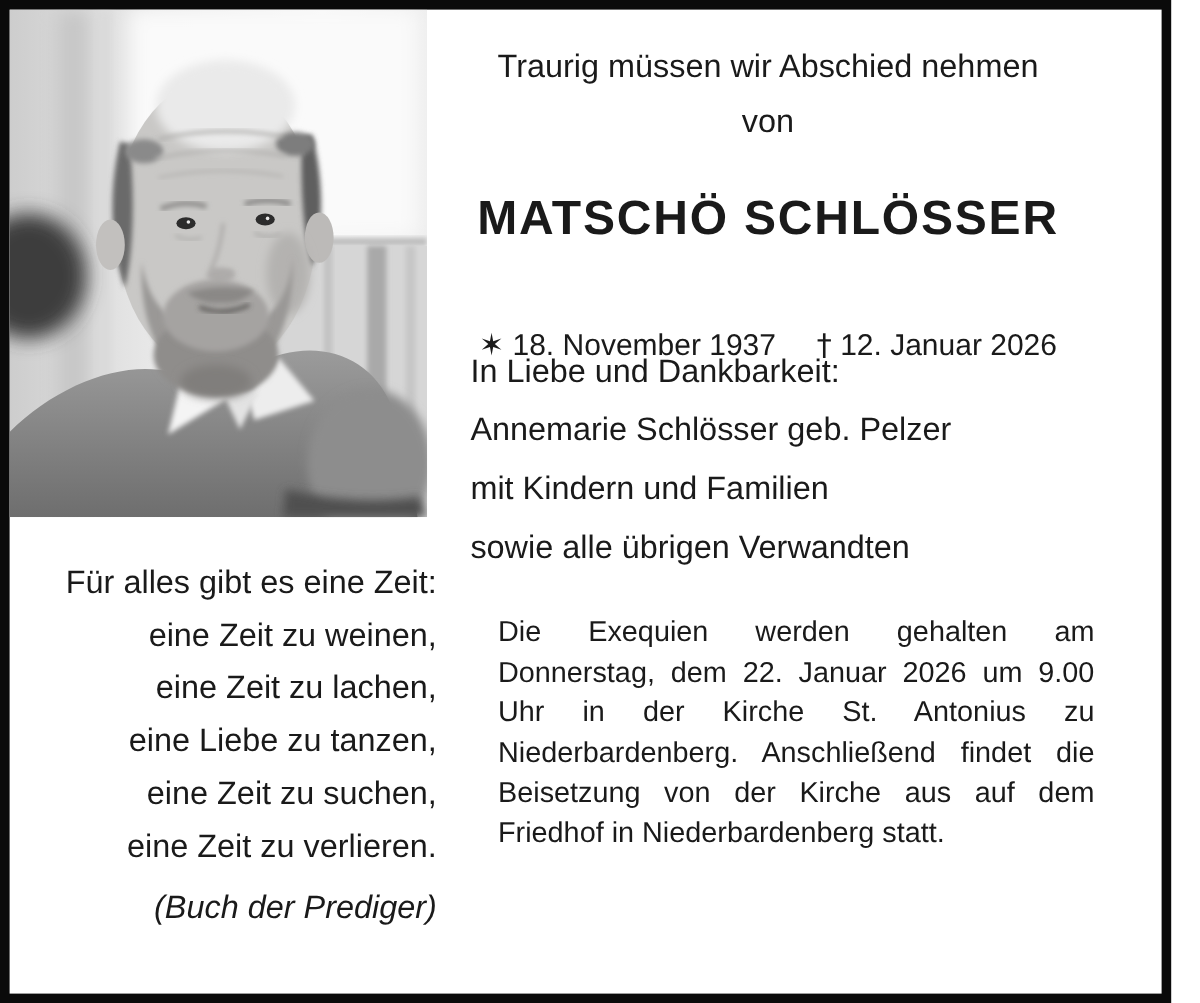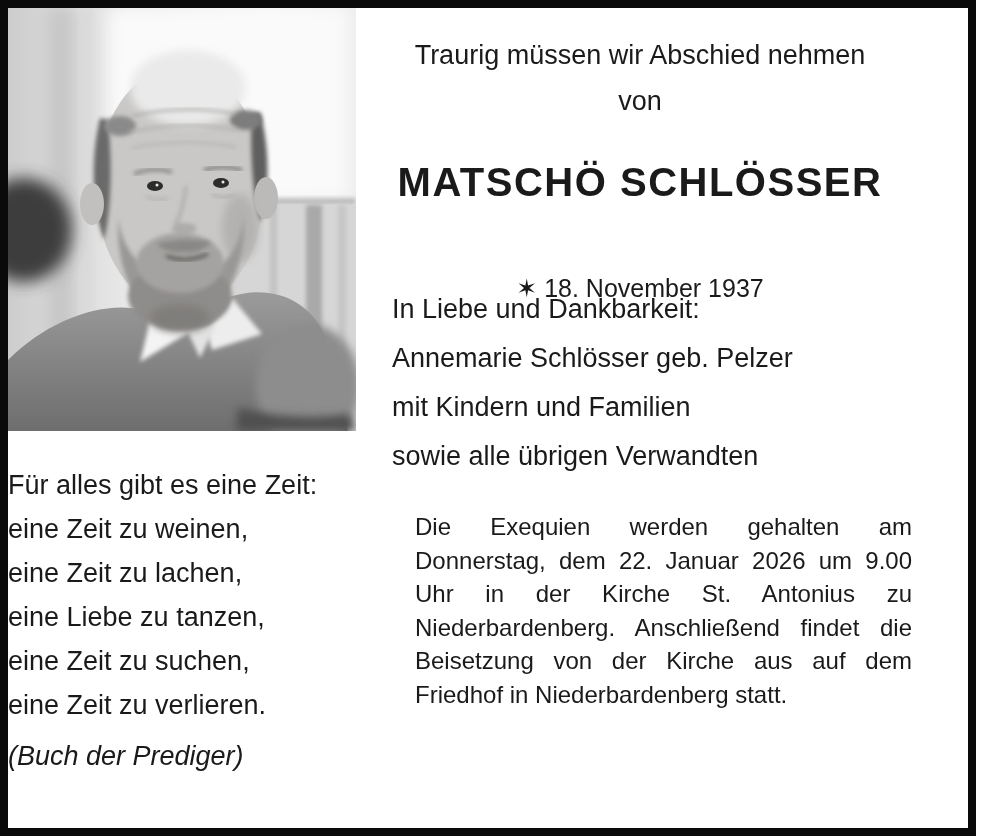--- a/index.html
+++ b/index.html
@@ -44,21 +44,21 @@
   .funeral {
     position:absolute; left:384px; top:502px; width:497px;
     text-align:justify; font-size:24px; line-height:33.5px;margin-left:23px;
   }
   .condolence {
     position:absolute; left:384px; top:701px; width:496px;
     text-align:center; font-size:24px; line-height:29px;
   }
   .poem {
     position:absolute; left:0px; top:455px; width:356px;
-    text-align:left; font-size:27px; line-height:44px;
+    text-align:right; font-size:27px; line-height:44px;
   }
   .poem .source { font-style:italic; margin-top:7px; }
 </style>
 </head>
 <body>
 
 <div class="page">
 
   <div class="photo">
     <svg viewBox="0 0 348 423" preserveAspectRatio="none">
@@ -141,20 +141,21 @@
 
   <div class="intro">
     <div class="c-line">Traurig müssen wir Abschied nehmen</div>
     <div class="c-line">von</div>
   </div>
 
   <div class="name c-line">MATSCHÖ SCHLÖSSER</div>
 
   <div class="dates">
     <span class="c-line"><span class="sym">✶</span> <span>18. November 1937</span></span>
+    <span class="c-line"><span class="sym">†</span> <span>12. Januar 2026</span></span>
   </div>
 
   <div class="mourners">
     <div class="c-line">In Liebe und Dankbarkeit:</div>
     <div class="c-line">Annemarie Schlösser geb. Pelzer</div>
     <div class="c-line">mit Kindern und Familien</div>
     <div class="c-line">sowie alle übrigen Verwandten</div>
   </div>
 
   <div class="poem">

